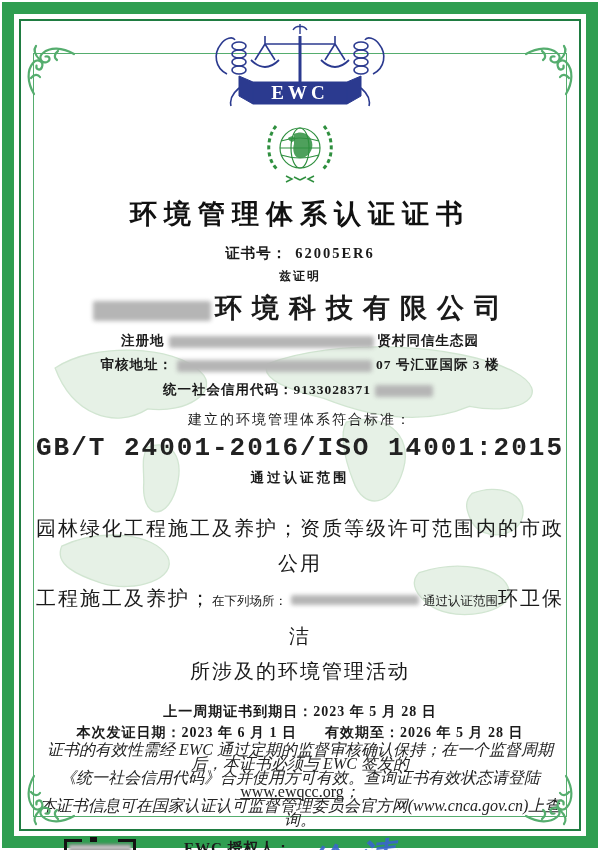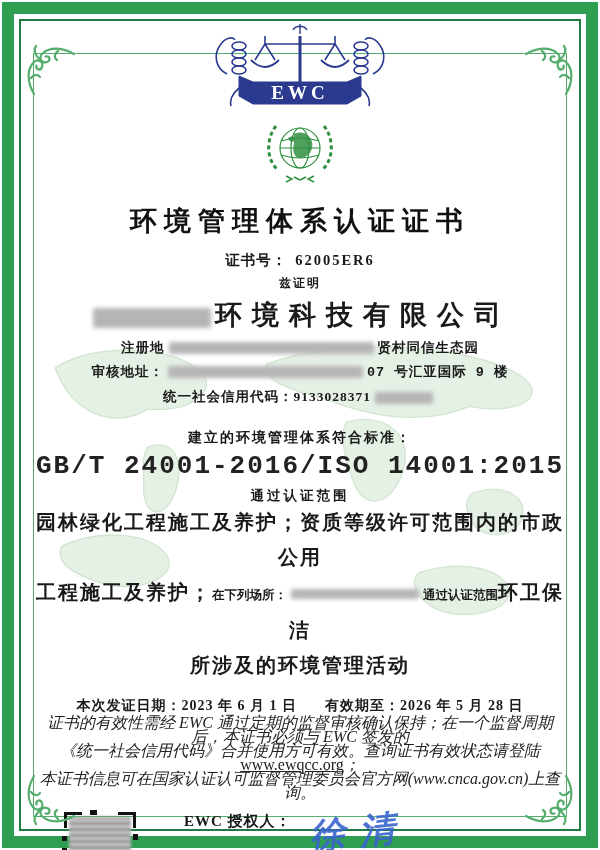--- a/index.html
+++ b/index.html
@@ -15,33 +15,33 @@
   .corner.tl{left:24px;top:44px;}
   .corner.tr{right:24px;top:44px;transform:scaleX(-1);}
   .corner.bl{left:24px;bottom:24px;transform:scaleY(-1);}
   .corner.br{right:24px;bottom:24px;transform:scale(-1,-1);}
   
   .watermark{position:absolute;left:22px;top:335px;width:556px;height:330px;z-index:0;opacity:.9;}
   
   .content{position:absolute;inset:20px 34px 24px;z-index:1;text-align:center;}
   .crest{display:block;margin:4px auto 0;}
   .globe{display:block;margin:2px auto 0;}
-  .title{font-size:27px;font-weight:bold;letter-spacing:7px;margin:17px 0 0;color:#111;font-family:Liberation Mono, monospace;}
+  .title{font-size:27px;font-weight:bold;letter-spacing:7px;margin:10px 0 0;color:#111;font-family:Liberation Mono, monospace;}
   .certno{font-size:14.5px;font-weight:bold;margin-top:12px;letter-spacing:1px;}
   .certno .num{letter-spacing:2px;margin-left:8px;}
   .attest{font-size:12px;font-weight:bold;margin-top:5px;letter-spacing:2px;}
   .company{font-size:27px;font-weight:bold;letter-spacing:10px;margin-top:5px;white-space:nowrap;}
-  .addr{font-size:13.5px;font-weight:bold;margin-top:6px;letter-spacing:1px;white-space:nowrap;font-family:Liberation Mono, monospace;}
+  .addr{font-size:13.5px;font-weight:bold;margin-top:6px;letter-spacing:1px;white-space:nowrap;}
   .addr:first-of-type{margin-top:9px;}
   .credit{font-size:13.5px;font-weight:bold;margin-top:7px;letter-spacing:1px;}
   .blur-bar{display:inline-block;vertical-align:middle;background:#b5b5b5;border-radius:2px;filter:blur(2px);margin:0 4px;}
-  .std-intro{font-size:14px;font-weight:bold;margin-top:23px;letter-spacing:2px;}
+  .std-intro{font-size:14px;font-weight:normal;margin-top:12px;letter-spacing:2px;}
   .std-code{font-size:26px;font-weight:bold;font-family:Liberation Mono, monospace;letter-spacing:2px;margin-top:4px;color:#222;}
   .scope-head{font-size:13.5px;font-weight:bold;margin-top:6px;letter-spacing:3px;}
-  .scope{font-size:20px;font-weight:bold;line-height:35px;margin-top:0;letter-spacing:2px;}
+  .scope{font-size:20px;font-weight:normal;line-height:35px;margin-top:24px;letter-spacing:2px;}
   .scope .small{font-size:12.5px;letter-spacing:0;}
   .dates{font-size:14px;font-weight:bold;margin-top:12px;line-height:21px;letter-spacing:1px;}
   .dates .gap{display:inline-block;width:28px;}
   .fine{font-size:16px;font-style:italic;line-height:14px;color:#222;}
   .fine .url{text-decoration:underline;font-style:normal;}
   
   .auth{position:relative;height:92px;margin-top:8px;text-align:left;}
   .qr{position:absolute;left:30px;top:4px;width:72px;height:66px;}
   .qr-inner{position:absolute;inset:5px;background:repeating-linear-gradient(0deg,#8f8f8f 0 3px,#cfcfcf 3px 6px);filter:blur(1.4px);}
   .qr-c{position:absolute;width:15px;height:13px;border:3px solid #121212;}
@@ -163,40 +163,43 @@
 
   <div class="company">
     <span class="blur-bar" style="width:118px;height:20px;"></span><span>环境科技有限公司</span>
   </div>
 
   <div class="addr">
     <span>注册地</span><span class="blur-bar" style="width:205px;height:12px;"></span><span>贤村同信生态园</span>
   </div>
 
   <div class="addr">
-    <span>审核地址：</span><span class="blur-bar" style="width:195px;height:12px;"></span><span>07 号汇亚国际 9 楼</span>
+    <span>审核地址：</span><span class="blur-bar" style="width:195px;height:12px;"></span><span>07 号汇亚国际 3 楼</span>
   </div>
 
   <div class="credit">
     <span>统一社会信用代码：</span><span>9133028371</span><span class="blur-bar" style="width:58px;height:12px;"></span>
   </div>
 
   <div class="std-intro">建立的环境管理体系符合标准：</div>
   <div class="std-code">GB/T 24001-2016/ISO 14001:2015</div>
   <div class="scope-head">通过认证范围</div>
 
   <div class="scope">
     <div>园林绿化工程施工及养护；资质等级许可范围内的市政公用</div>
     <div>
       <span>工程施工及养护；</span><span class="small">在下列场所：</span><span class="blur-bar" style="width:128px;height:10px;"></span><span class="small">通过认证范围</span><span>环卫保洁</span>
     </div>
     <div>所涉及的环境管理活动</div>
   </div>
 
   <div class="dates">
+    <div>
+      <span>上一周期证书到期日：</span><span>2023 年 5 月 28 日</span>
+    </div>
     <div>
       <span>本次发证日期：</span><span>2023 年 6 月 1 日</span><span class="gap"></span><span>有效期至：</span><span>2026 年 5 月 28 日</span>
     </div>
   </div>
 
   <div class="fine">
     <div>证书的有效性需经 EWC 通过定期的监督审核确认保持；在一个监督周期后，本证书必须与 EWC 签发的</div>
     <div>
       <span>《统一社会信用代码》合并使用方可有效。查询证书有效状态请登陆</span><span class="url">www.ewqcc.org</span><span>；</span>
     </div>

